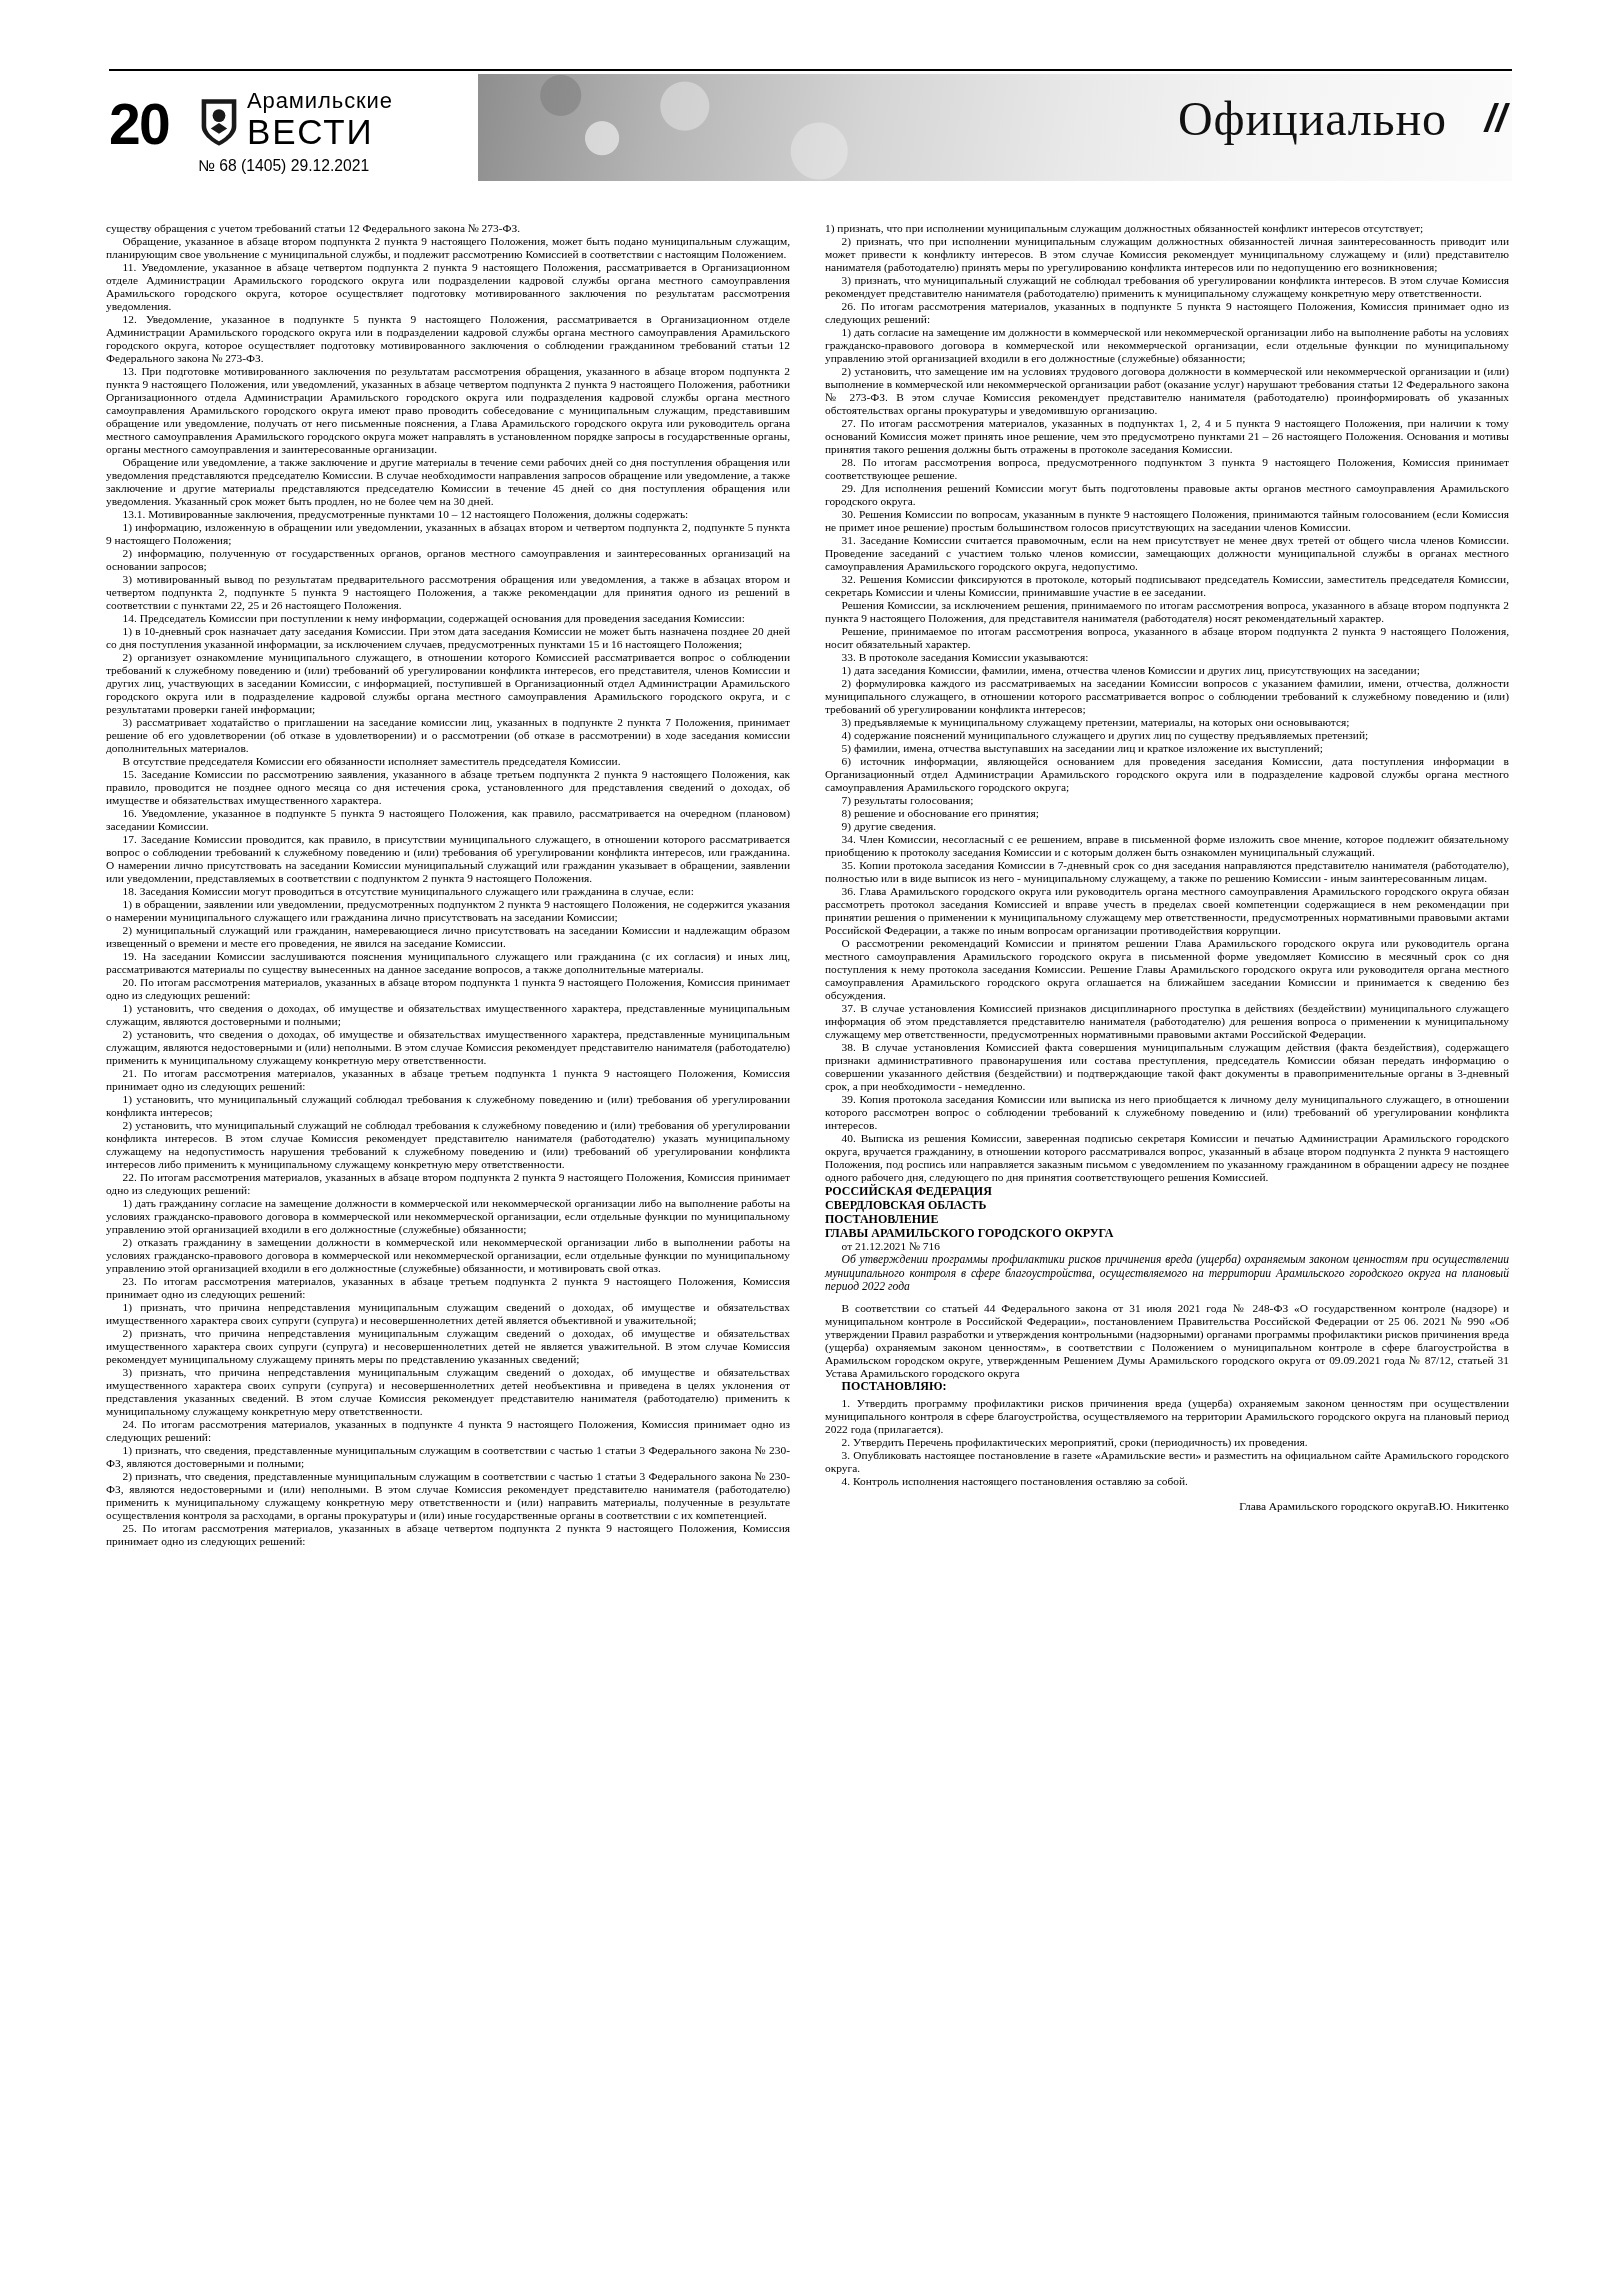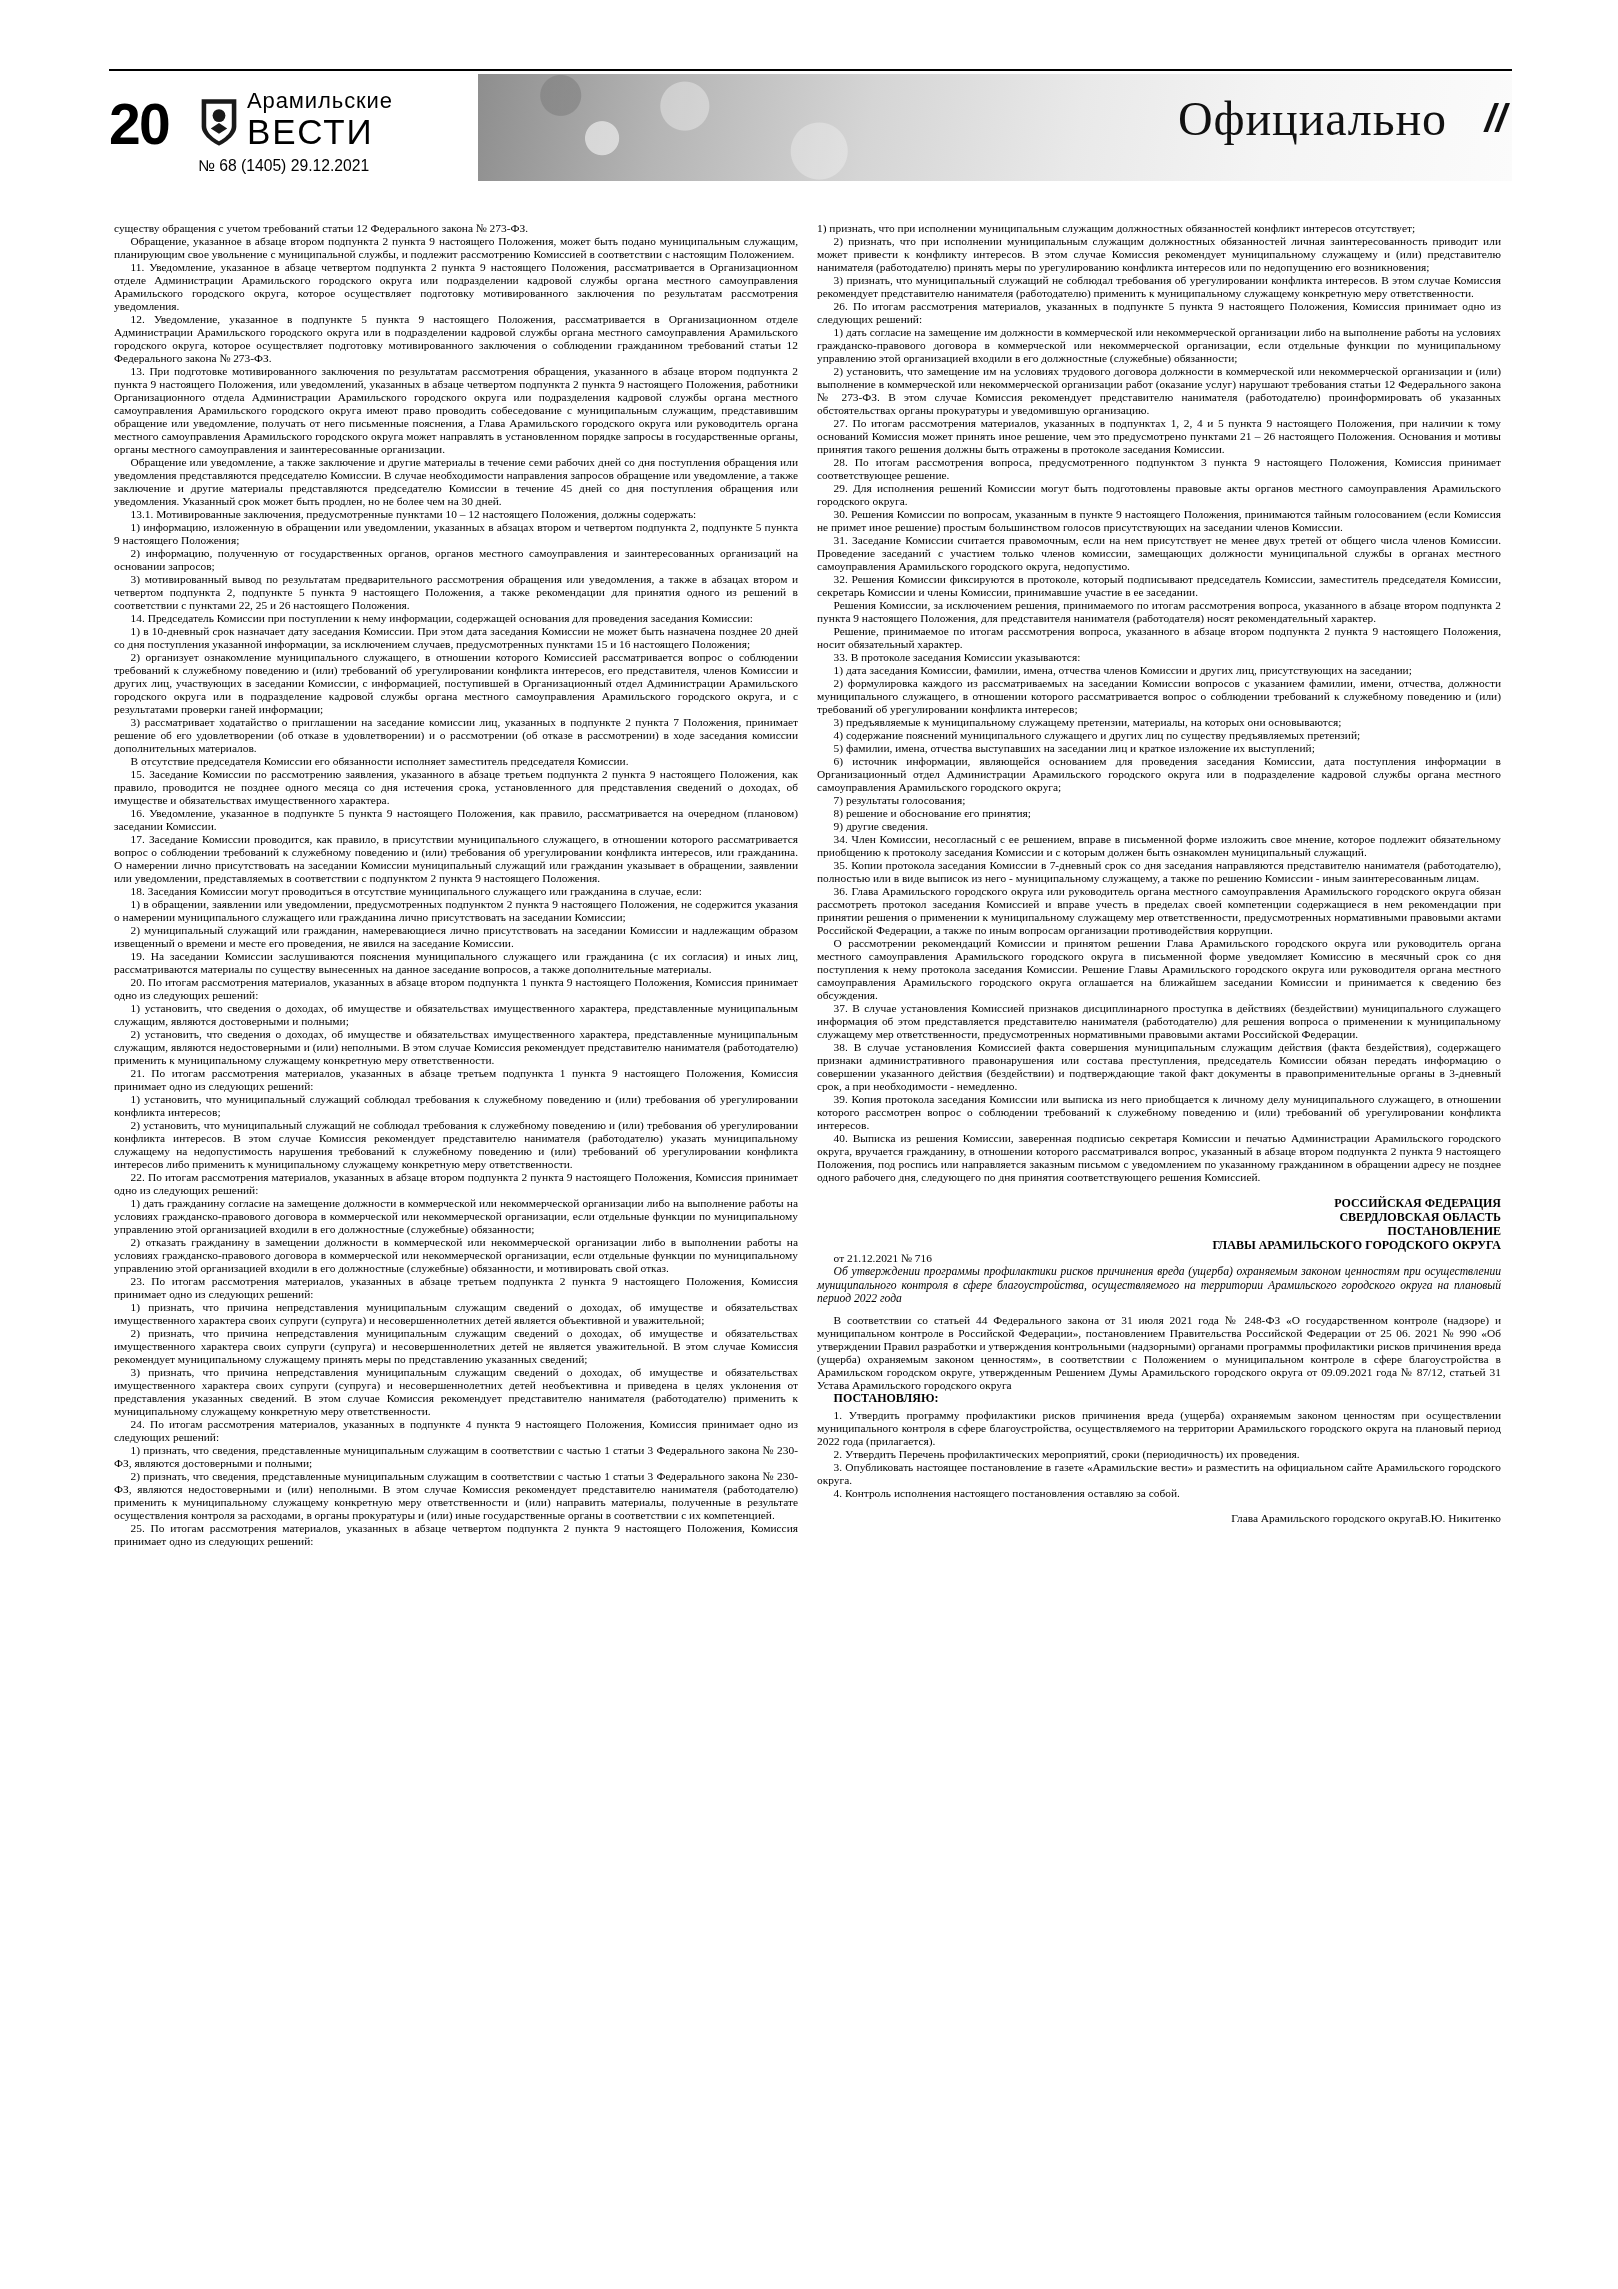--- a/index.html
+++ b/index.html
@@ -114,43 +114,42 @@
     font-family: "Liberation Sans", sans-serif;
     font-size: 39px;
     font-weight: bold;
     font-style: italic;
     color: #111;
   }
 
   
   .columns {
     position: absolute;
-    left: 114px;
+    left: 106px;
     top: 222px;
     width: 1403px;
     display: flex;
-    gap: 19px;
+    gap: 35px;
   }
   .col {
     width: 684px;
     font-size: 11.4px;
     line-height: 13px;
     text-align: justify;
     text-justify: inter-word;
     hyphens: auto;
   }
   .col p {
     margin: 0;
     text-indent: 16.6px;
   }
   .col p.noindent { text-indent: 0; }
 
   .head-block {
-    text-align: right;
-    margin-top: 12px;
+    text-align: left;
     line-height: 14px;
   }
   .head-block div { font-size: 12px; }
   .head-bold { font-weight: bold; }
   .date-line {
     margin-top: 10px;
     text-indent: 0;
     font-size: 11.4px;
   }
   .doc-title {

